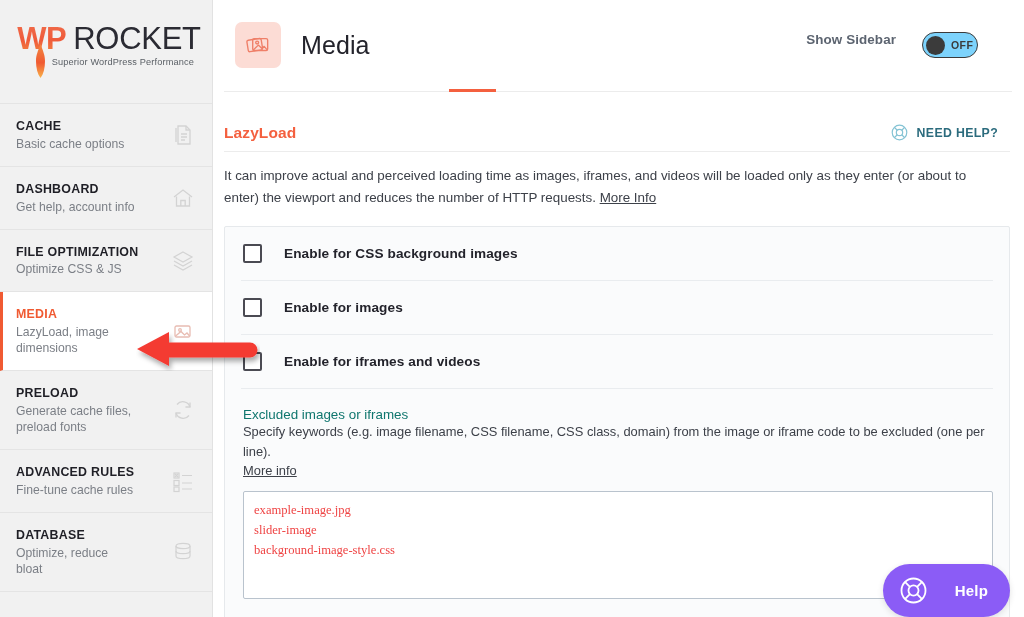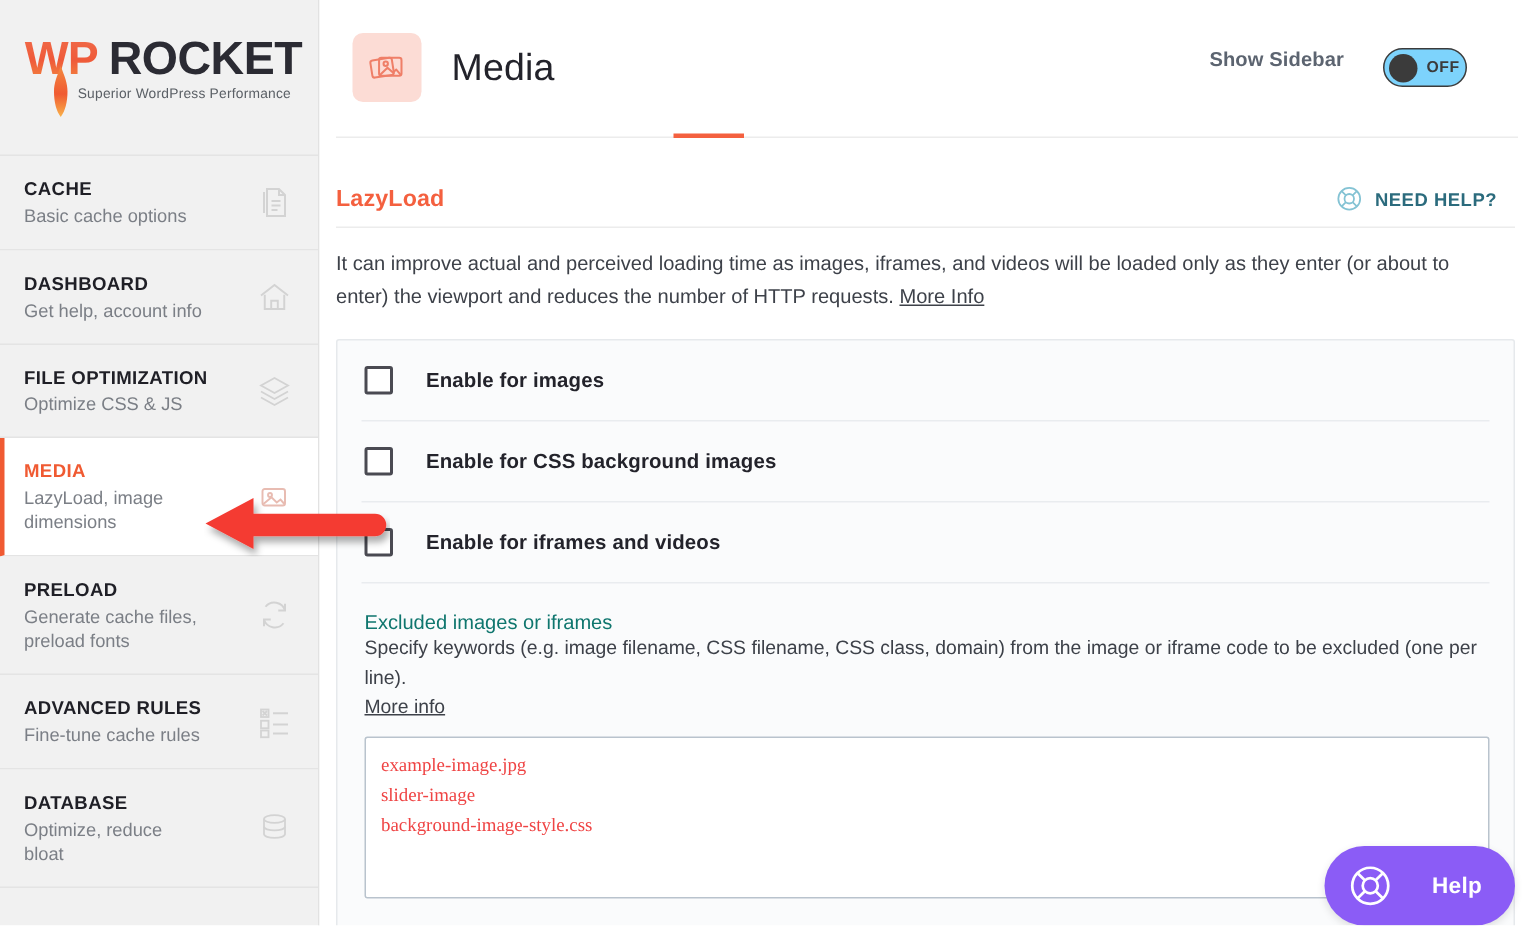--- a/index.html
+++ b/index.html
@@ -55,21 +55,21 @@
     font-size: 31px;
     font-weight: bold;
     letter-spacing: -0.5px;
     background: linear-gradient(180deg,#f06c4a 0%, #ef5a3a 55%, #f3843f 100%);
     -webkit-background-clip: text;
     background-clip: text;
     color: transparent;
   }
   .logo-rocket {
     font-size: 31px;
-    font-weight: bold;
+    font-weight: normal;
     color: #2b2b33;
     letter-spacing: -0.3px;
     margin-left: 7px;
   }
   .logo-sub {
     text-align: right;
     font-size: 9.2px;
     color: #5b6066;
     letter-spacing: 0.15px;
     margin-top: 3px;
@@ -532,26 +532,26 @@
       </div>
 
       <div class="section-rule"></div>
 
       <p class="section-desc"><span>It can improve actual and perceived loading time as images, iframes, and videos will be loaded only as they enter (or about to enter) the viewport and reduces the number of HTTP requests.</span> <a href="#">More Info</a></p>
 
       <div class="panel">
 
         <div class="check-row">
           <span class="checkbox"></span>
-          <span class="check-label">Enable for images</span>
+          <span class="check-label">Enable for CSS background images</span>
         </div>
 
         <div class="check-row">
           <span class="checkbox"></span>
-          <span class="check-label">Enable for CSS background images</span>
+          <span class="check-label">Enable for images</span>
         </div>
 
         <div class="check-row">
           <span class="checkbox"></span>
           <span class="check-label">Enable for iframes and videos</span>
         </div>
 
         <div class="field-block">
           <div class="field-title">Excluded images or iframes</div>
           <div class="field-desc"><span>Specify keywords (e.g. image filename, CSS filename, CSS class, domain) from the image or iframe code to be excluded (one per line).</span><br><a href="#">More info</a></div>

